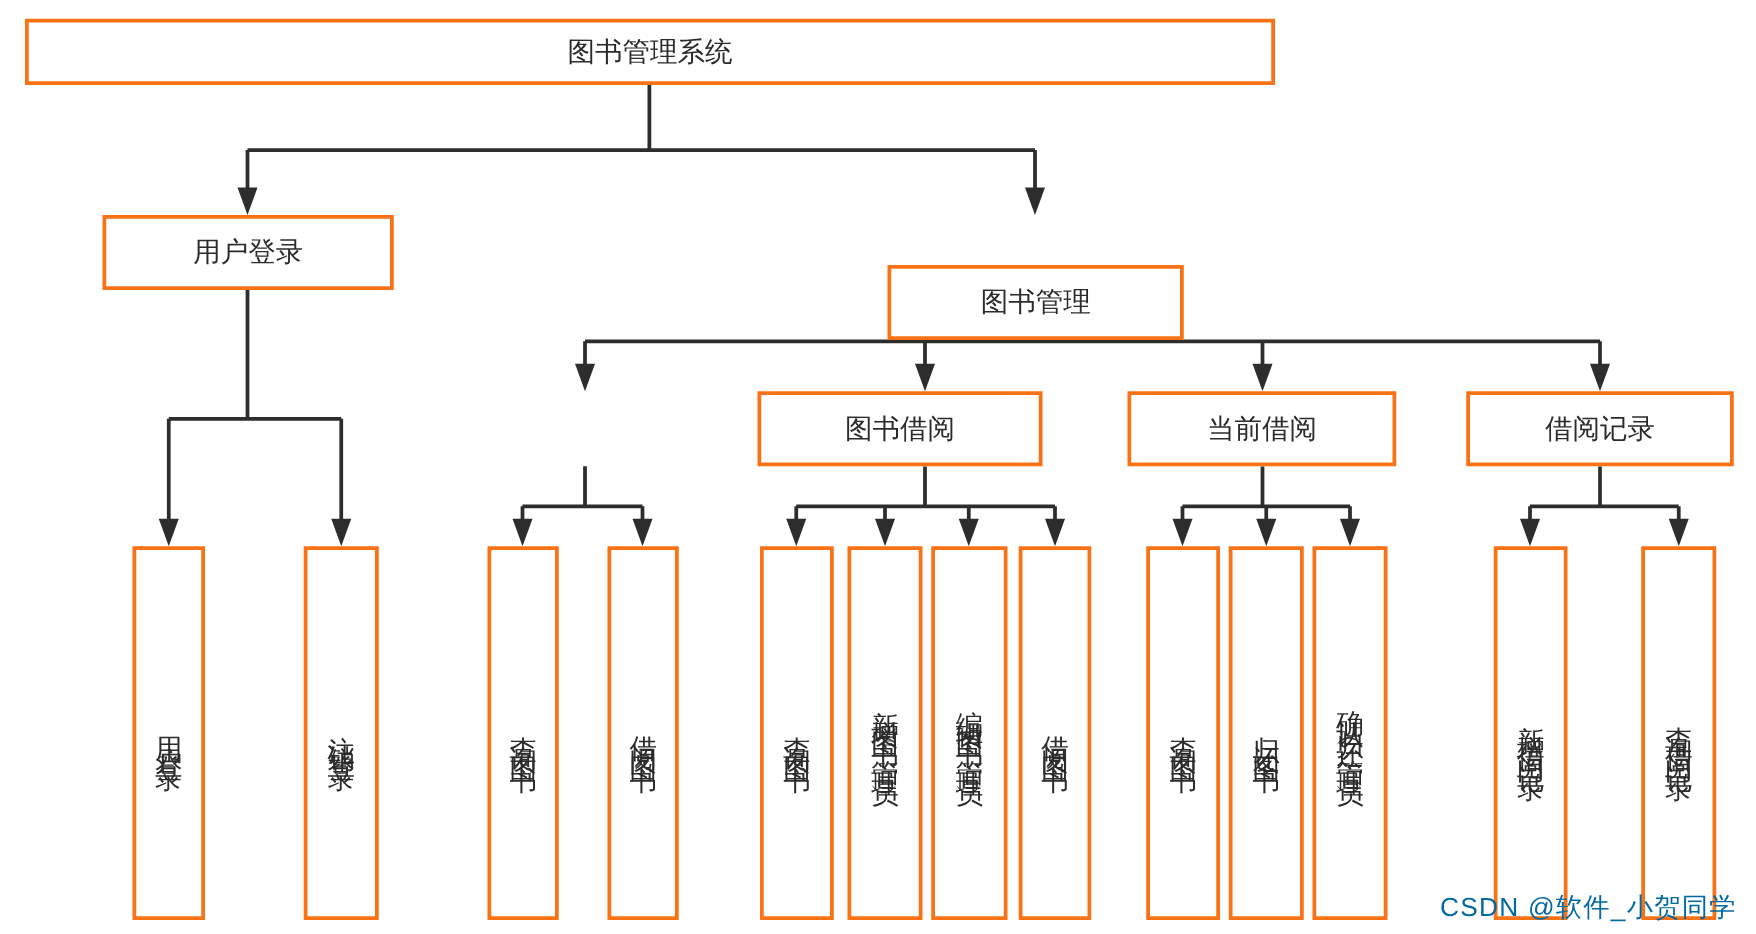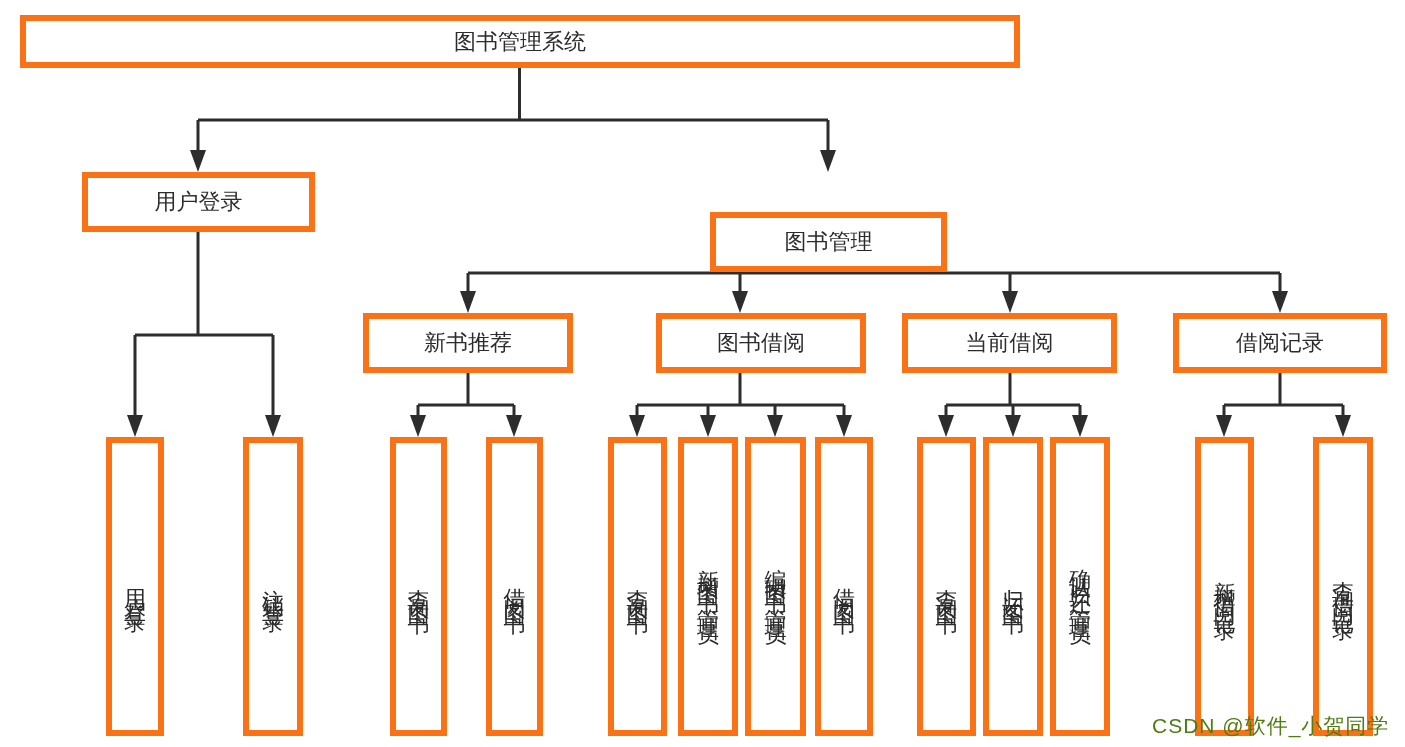--- a/index.html
+++ b/index.html
@@ -3,33 +3,33 @@
 <meta charset="utf-8">
 <style>
   html, body { margin:0; padding:0; background:#ffffff; }
   .canvas {
     position:relative; width:1405px; height:747px; background:#ffffff;
     font-family:"Liberation Sans", sans-serif; overflow:hidden;
   }
   .connector-layer { position:absolute; left:0; top:0; width:1405px; height:747px; pointer-events:none; }
   .node {
     position:absolute; box-sizing:border-box;
-    border:6px solid #f97316; background:#ffffff;
+    border:3px solid #f97316; background:#ffffff;
     display:flex; align-items:center; justify-content:center;
     color:#2b2b2b; font-size:22px; line-height:1; z-index:2;
   }
   .node.root { font-size:22px; }
   .leaf span.vtext {
     writing-mode:vertical-rl; 
     letter-spacing:8px;
     white-space:nowrap;
   }
   .watermark {
     position:absolute; left:1152px; top:712px; z-index:6;
-    font-size:21px; color:#4d7c0f; letter-spacing:1px; white-space:nowrap;
+    font-size:21px; color:#0369a1; letter-spacing:1px; white-space:nowrap;
   }
 </style>
 </head>
 <body>
 
 <div class="canvas">
 
   <svg class="connector-layer" width="1405" height="747" viewBox="0 0 1405 747" xmlns="http://www.w3.org/2000/svg">
     <g stroke="#2d2d2d" stroke-width="3" fill="none">
 
@@ -81,24 +81,21 @@
     <span>图书管理系统</span>
   </div>
 
   <div class="node" style="left:82px; top:172px; width:233px; height:60px;">
     <span>用户登录</span>
   </div>
   <div class="node" style="left:710px; top:172px; width:237px; height:60px;margin-top:40px;">
     <span>图书管理</span>
   </div>
 
-  <div class="node" style="left:363px; top:313px; width:210px; height:60px;">
-    <span>新书推荐</span>
-  </div>
-  <div class="node" style="left:656px; top:313px; width:210px; height:60px;">
+  <div class="node" style="left:606px; top:313px; width:228px; height:60px;">
     <span>图书借阅</span>
   </div>
   <div class="node" style="left:902px; top:313px; width:215px; height:60px;align-items:center;">
     <span>当前借阅</span>
   </div>
   <div class="node" style="left:1173px; top:313px; width:214px; height:60px;">
     <span>借阅记录</span>
   </div>
 
   <div class="node leaf" style="left:106px; top:437px; width:58px; height:299px;">

